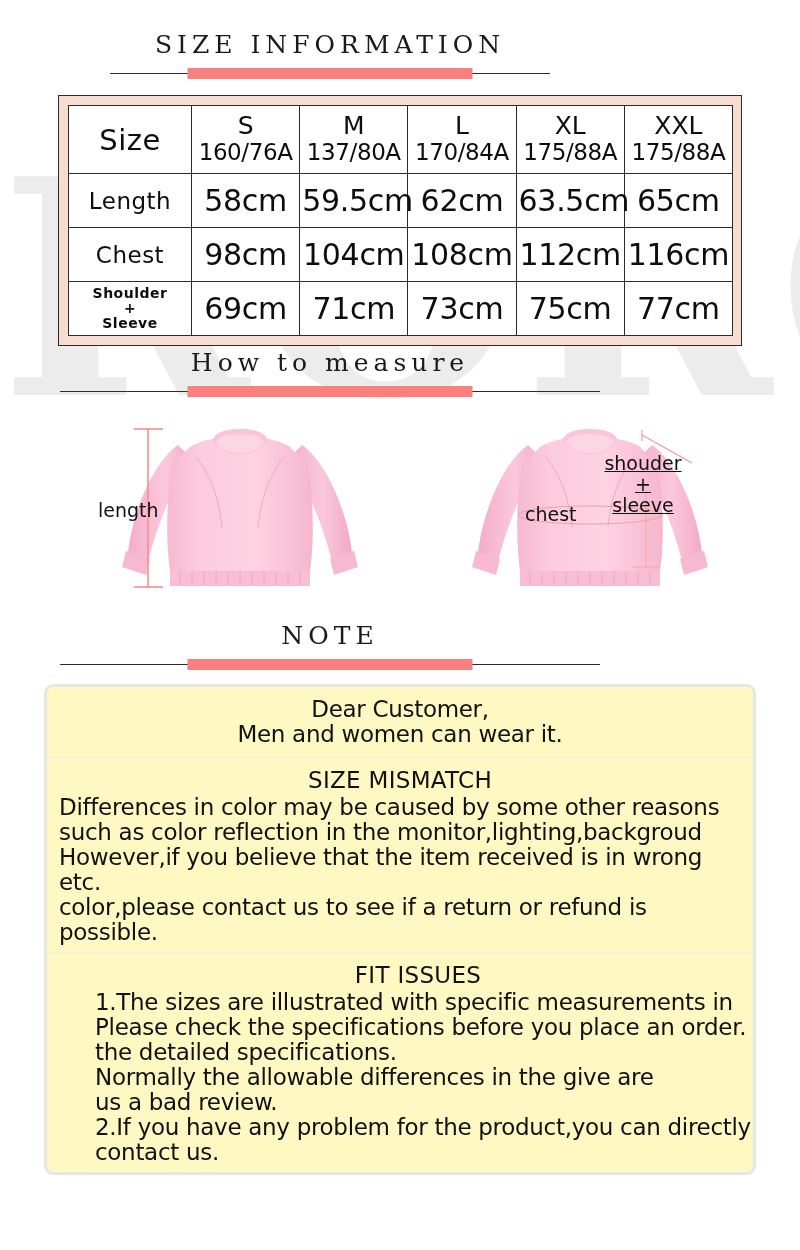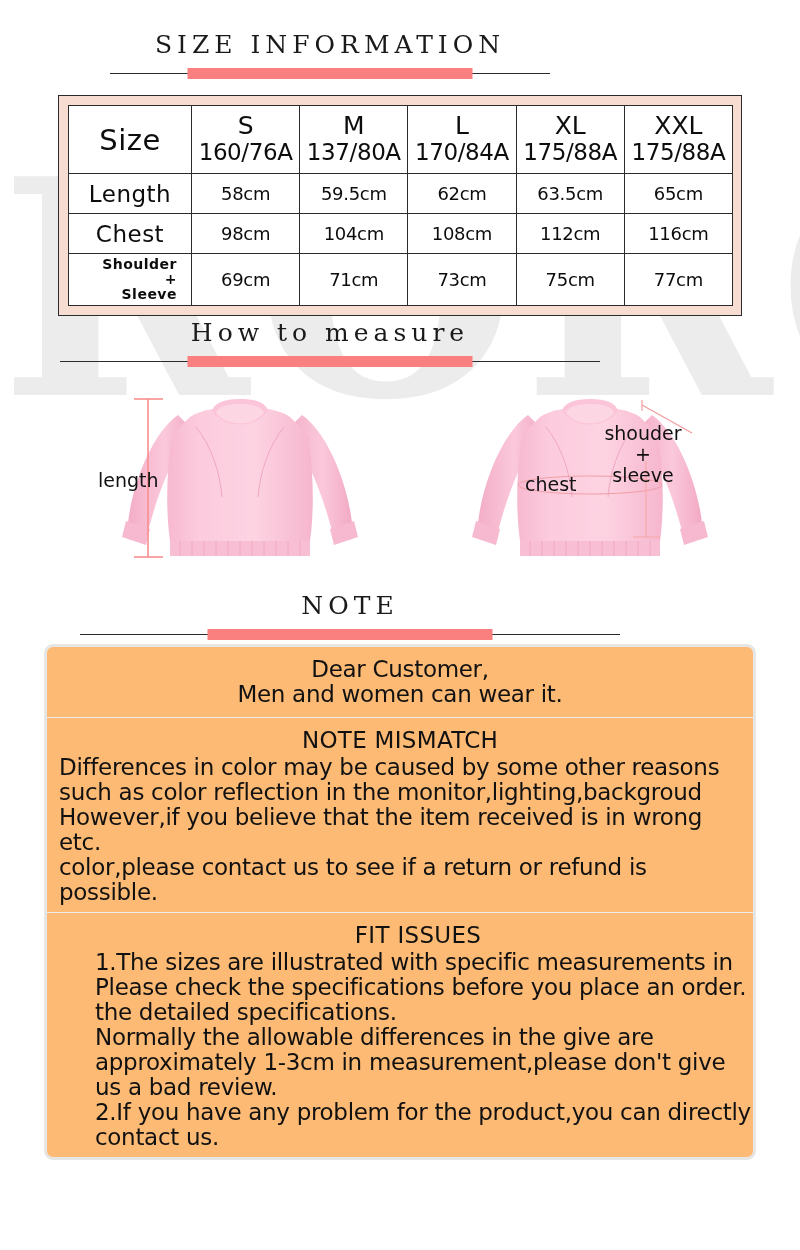--- a/index.html
+++ b/index.html
@@ -104,37 +104,36 @@
     font-size: 23px;
     letter-spacing: 0.5px;
     padding: 5px 2px;
   }
   td.rowlabel.size-cell { font-size: 29px; }
   td.rowlabel.small {
     font-size: 14px;
     font-weight: 700;
     line-height: 15px;
     padding: 3px 14px;
-    text-align: right;
   }
   td.head {
     padding: 6px 2px 7px 2px;
     line-height: 27px;
   }
   td.head .sz {
     display: block;
     font-size: 25px;
   }
   td.head .sp {
     display: block;
     font-size: 23px;
     letter-spacing: -0.4px;
   }
   td.val {
-    font-size: 18px;
+    font-size: 30px;
     padding: 9px 2px;
     letter-spacing: -0.3px;
   }
 
   
   .measure-area {
     position: relative;
     width: 800px;
     height: 200px;
     margin-top: 6px;
@@ -145,25 +144,25 @@
     font-family: "DejaVu Sans", sans-serif;
     font-size: 19px;
     color: #111111;
     white-space: nowrap;
   }
   .sw-label.multi { line-height: 21px; text-align: center; }
 
   
   .note-box {
     width: 712px;
-    margin: 4px auto 0 auto;
+    margin: 14px auto 0 auto;
     box-sizing: border-box;
     border: 3px solid #e6e6e6;
     border-radius: 9px;
-    background: #fdba74;
+    background: #fef9c3;
     padding: 0;
   }
   .note-sec {
     padding: 7px 12px 7px 12px;
     border-bottom: 1px solid #ededed;
   }
   .note-sec:last-child { border-bottom: none; padding-left: 48px; }
   .note-sec.greet { padding-top: 10px; padding-bottom: 10px; }
 
   .note-title {
@@ -361,58 +360,57 @@
       </g>
 
       <g stroke="#f6aaaa" stroke-width="1.2">
         <line x1="226" y1="88" x2="226" y2="164"></line>
         <line x1="213" y1="164" x2="240" y2="164"></line>
       </g>
     </svg>
 
     <div class="sw-label" style="left:525px; top:100px;">chest</div>
 
-    <div class="sw-label multi" style="left:601px; top:50px; width:84px;">
+    <div class="sw-label multi" style="left:601px; top:50px; width:84px;text-decoration:underline;">
       <span>shouder</span><br>
       <span>+</span><br>
       <span>sleeve</span>
     </div>
   </div>
 
-  <div class="heading-block" style="padding-top:16px;padding-left:20px;">
+  <div class="heading-block" style="padding-top:16px;">
     <div class="heading-text">NOTE</div>
     <div class="heading-rule narrow">
       <div class="thin"></div>
       <div class="bar"></div>
     </div>
   </div>
 
   <div class="note-box">
 
     <div class="note-sec greet">
       <div class="note-line center">Dear Customer,</div>
       <div class="note-line center">Men and women can wear it.</div>
     </div>
 
     <div class="note-sec">
-      <div class="note-title">NOTE MISMATCH</div>
+      <div class="note-title">SIZE MISMATCH</div>
       <div class="note-line">Differences in color may be caused by some other reasons</div>
       <div class="note-line">such as color reflection in the monitor,lighting,backgroud</div>
       <div class="note-line">However,if you believe that the item received is in wrong</div>
       <div class="note-line">etc.</div>
       <div class="note-line">color,please contact us to see if a return or refund is</div>
       <div class="note-line">possible.</div>
     </div>
 
     <div class="note-sec">
       <div class="note-title">FIT ISSUES</div>
       <div class="note-line">1.The sizes are illustrated with specific measurements in</div>
       <div class="note-line">Please check the specifications before you place an order.</div>
       <div class="note-line">the detailed specifications.</div>
       <div class="note-line">Normally the allowable differences in the give are</div>
-      <div class="note-line">approximately 1-3cm in measurement,please don't give</div>
       <div class="note-line"> us a bad review.</div>
       <div class="note-line">2.If you have any problem for the product,you can directly</div>
       <div class="note-line">contact us.</div>
     </div>
   </div>
 
 </div>
 
 </body></html>

